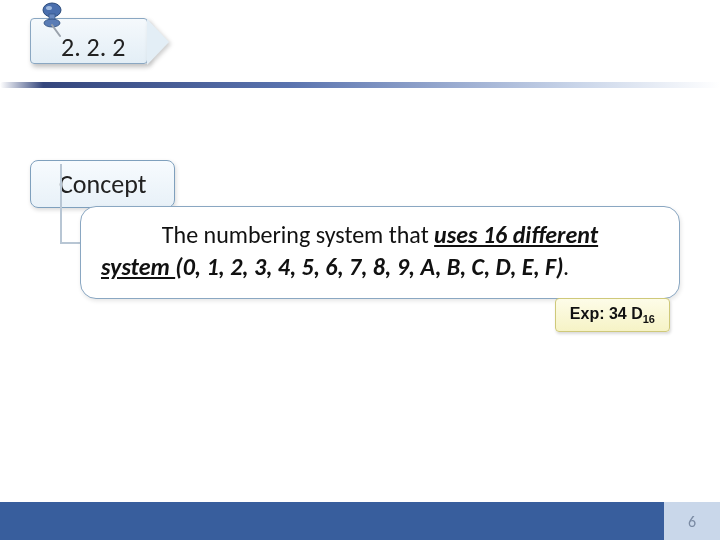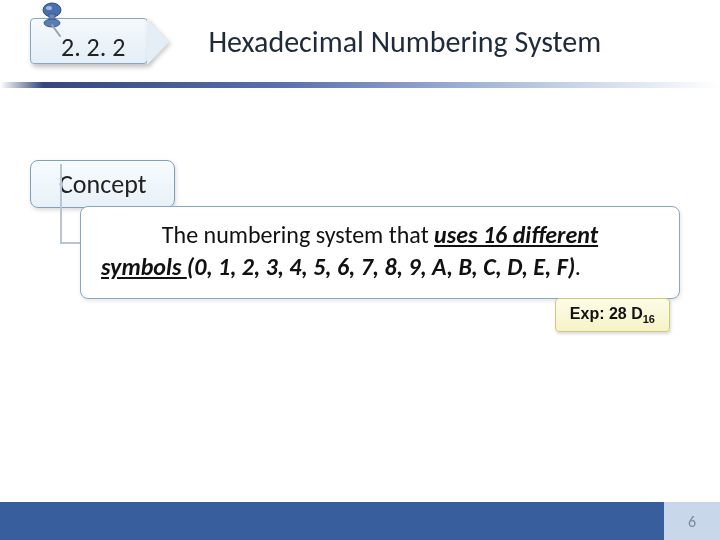--- a/index.html
+++ b/index.html
@@ -101,21 +101,21 @@
     width: 20px;
     height: 2px;
     background: #b8c6d4;
   }
   .definition-box {
     position: absolute;
     top: 206px;
     left: 80px;
     right: 40px;
     border: 1px solid #8aa7c2;
-    border-radius: 8px;
+    border-radius: 16px;
     background: #fff;
     padding: 12px 20px 14px 20px;
     box-shadow: 1px 2px 4px rgba(0,0,0,0.1);
   }
   .def-line1 {
     font-size: 24px;
     color: #111;
     text-align: center;
     line-height: 1.35;
   }
@@ -173,41 +173,40 @@
     <ellipse cx="14" cy="23" rx="8" ry="4" fill="#5a7cb5" stroke="#2a4a7a" stroke-width="0.8"></ellipse>
     <line x1="14" y1="25" x2="22" y2="36" stroke="#9aa2ac" stroke-width="2" stroke-linecap="round"></line>
     <ellipse cx="11" cy="8" rx="3" ry="2" fill="#a7c0e2" opacity="0.9"></ellipse>
   </svg>
 </div>
 
 <div class="header-row">
   <div class="section-tag">
     <span>2. 2. 2</span>
   </div>
-  <div class="title">Hexadecimal Numbering System</div>
 </div>
 
 <div class="divider"></div>
 
 <div class="concept-box">
   <span>Concept</span>
 </div>
 
 <div class="connector-v"></div>
 <div class="connector-h"></div>
 
 <div class="definition-box">
   <div class="def-line1">
     <span>The numbering system that </span><span class="b-ui">uses 16 different</span>
   </div>
   <div class="def-line2">
-    <span class="b-ui">symbols </span><span class="b-iut">(0, 1, 2, 3, 4, 5, 6, 7, 8, 9, A, B, C, D, E, F)</span><span class="i-only">.</span>
+    <span class="b-ui">system </span><span class="b-iut">(0, 1, 2, 3, 4, 5, 6, 7, 8, 9, A, B, C, D, E, F)</span><span class="i-only">.</span>
   </div>
 </div>
 
 <div class="example-badge">
-  <span>Exp: </span><span>28 D</span><sub>16</sub>
+  <span>Exp: </span><span>34 D</span><sub>16</sub>
 </div>
 
 <div class="footer-bar">
   <div class="footer-left"></div>
   <div class="footer-right">6</div>
 </div>
 
 </body></html>

